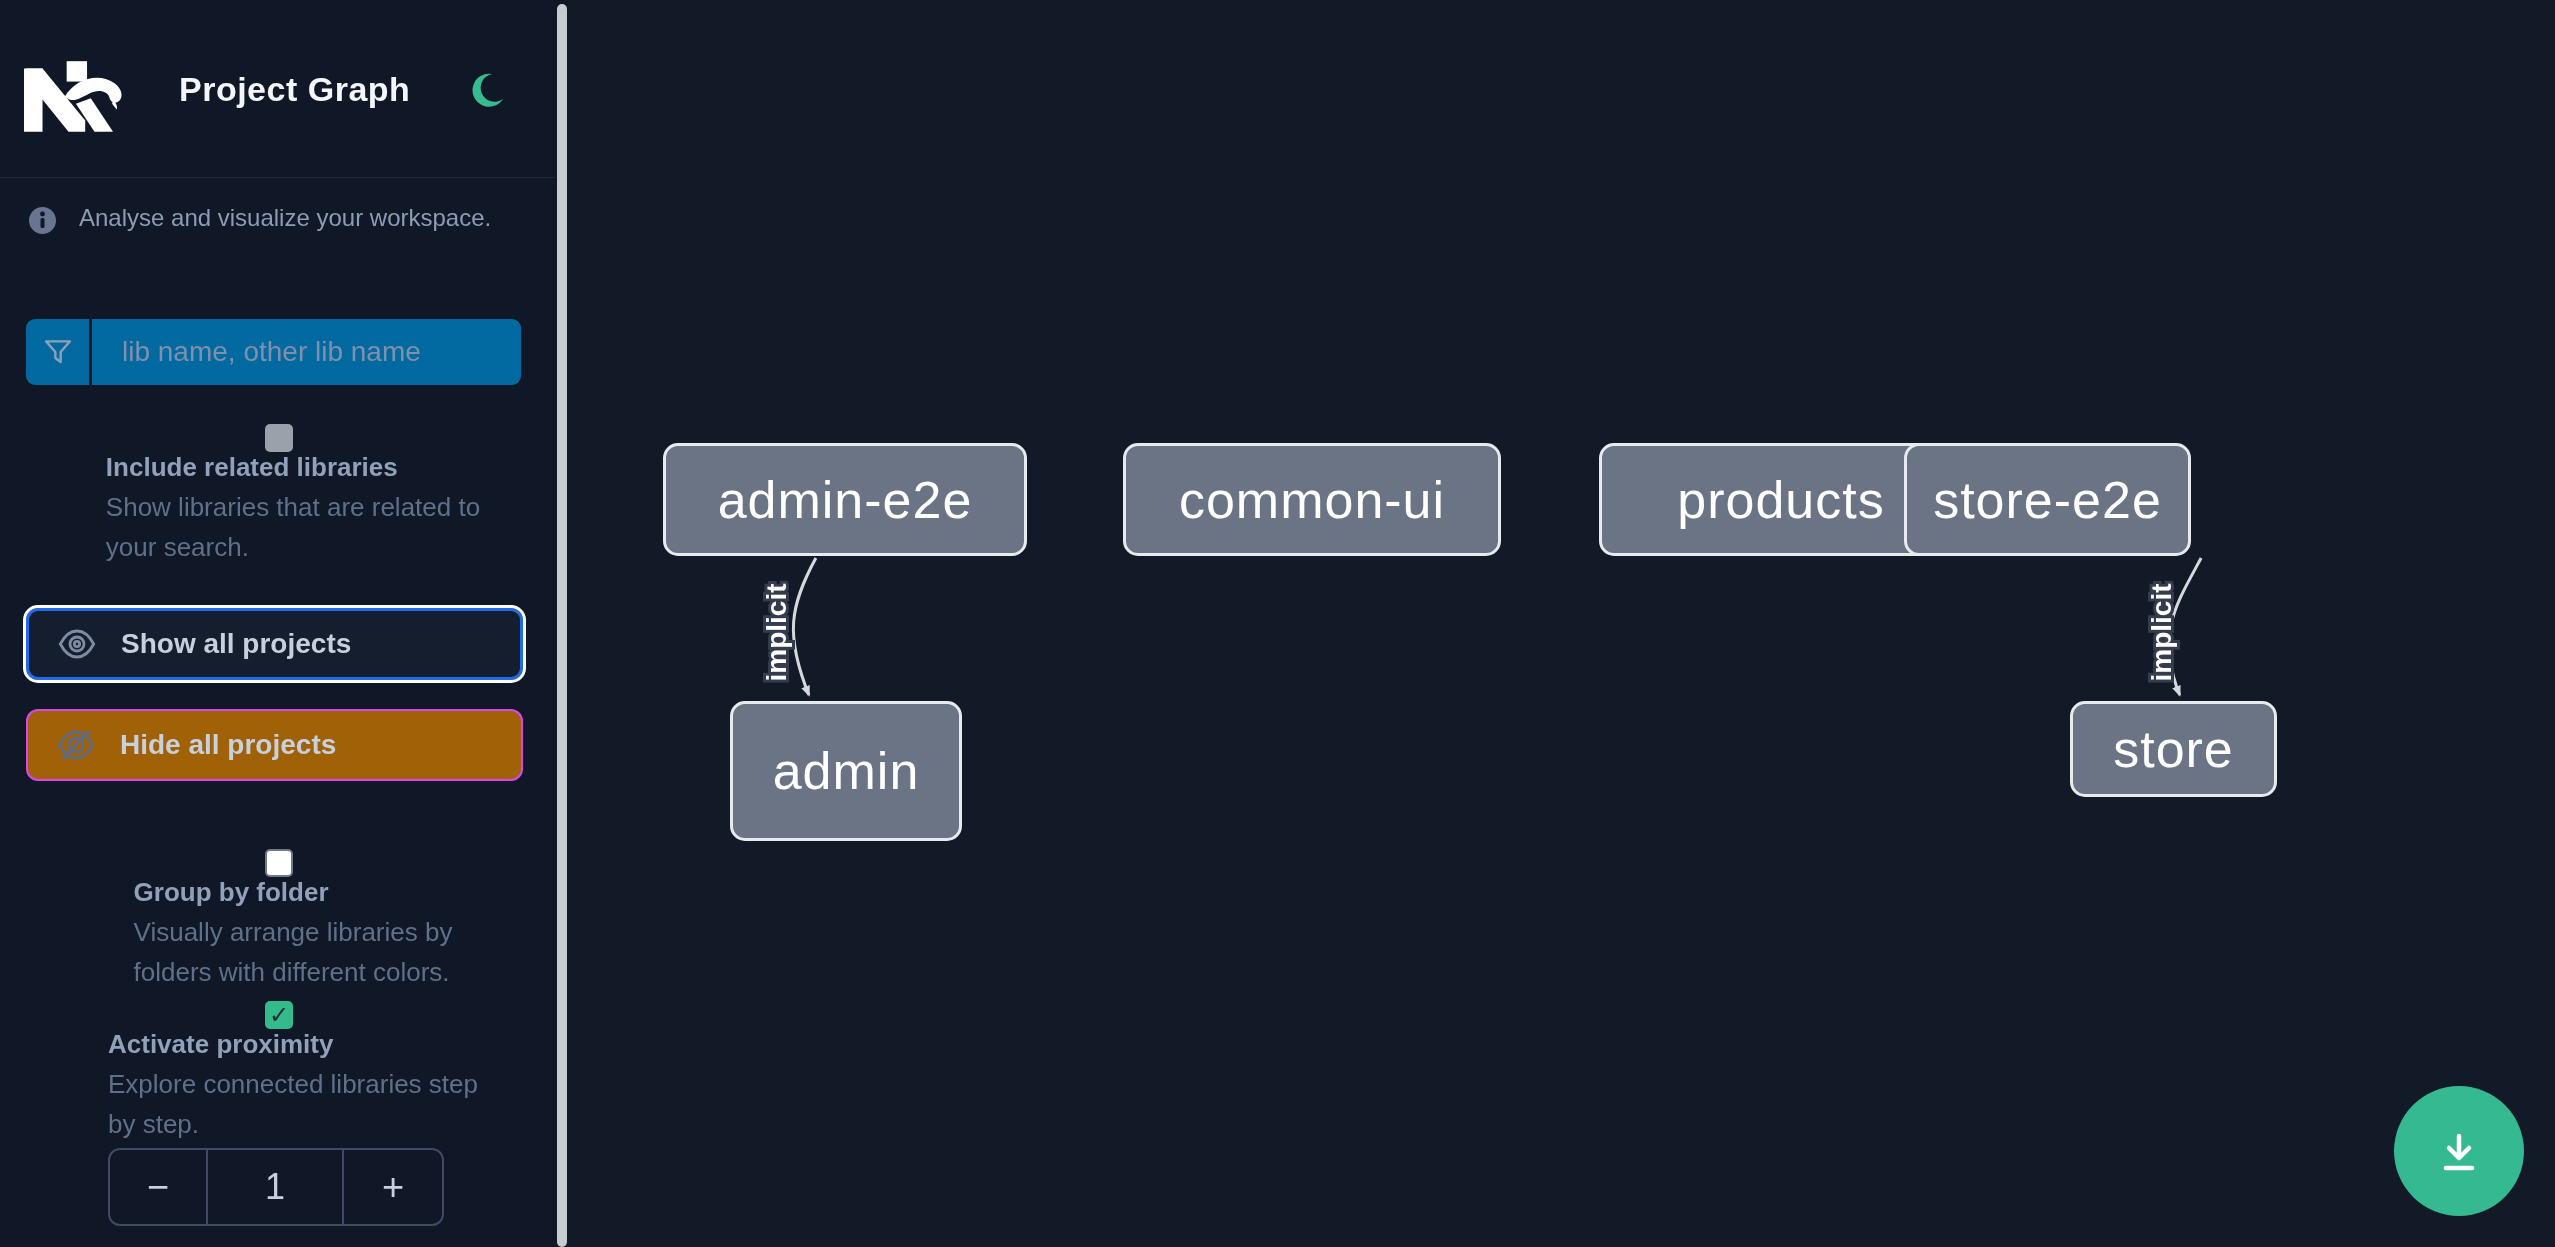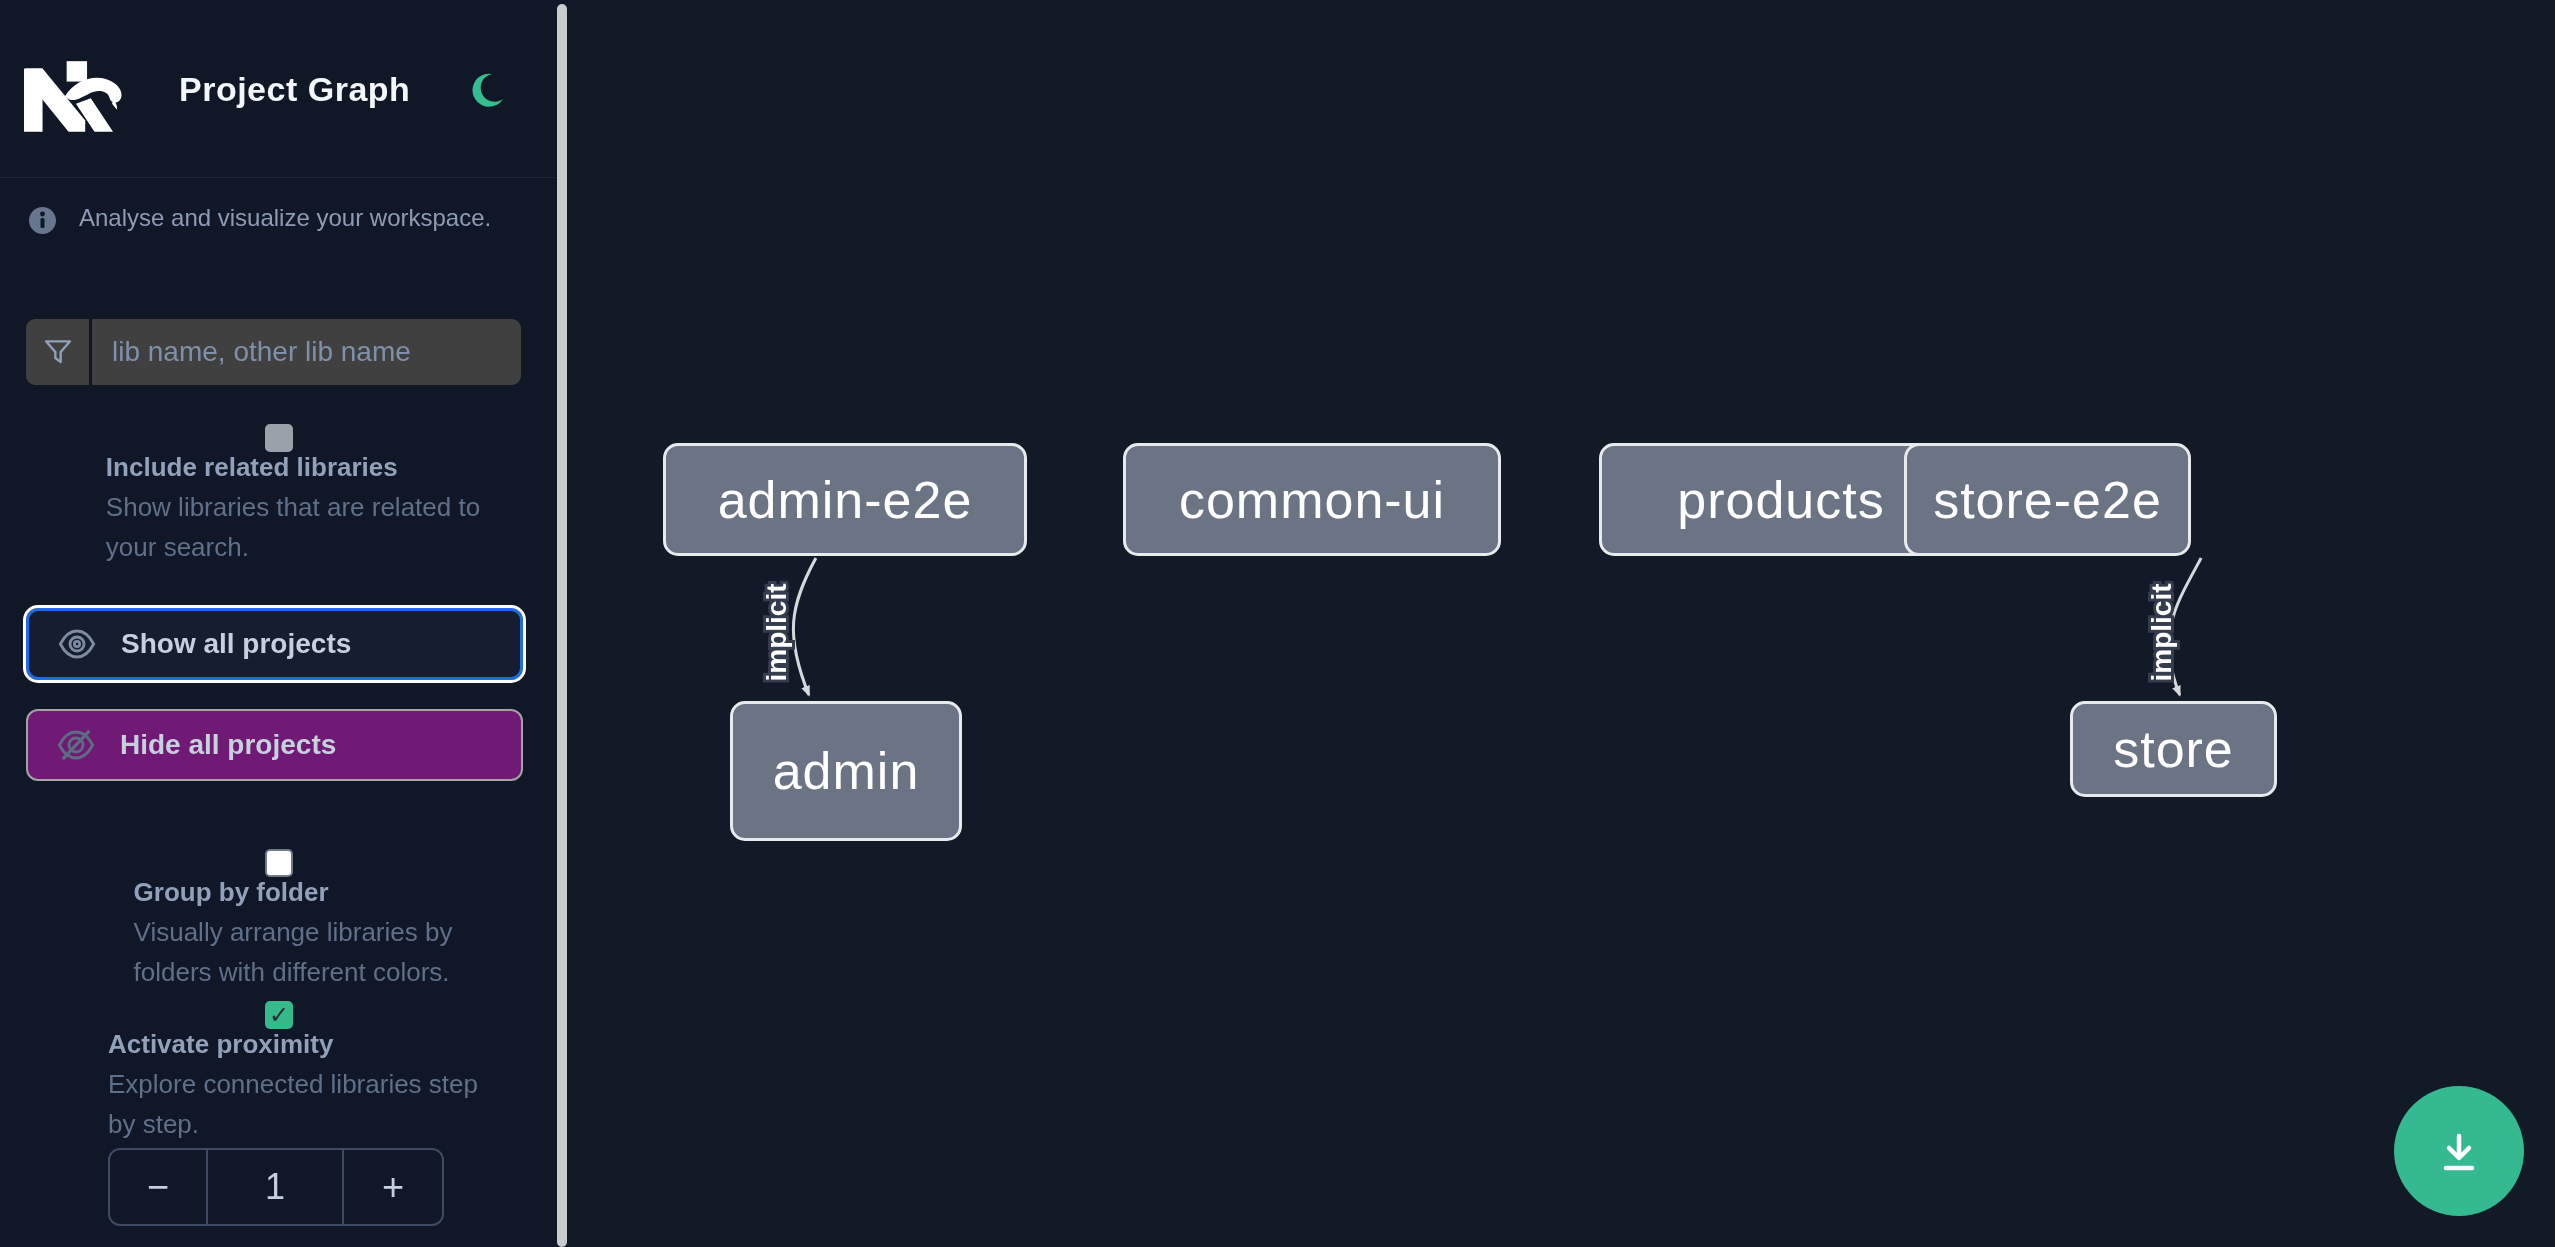--- a/index.html
+++ b/index.html
@@ -35,21 +35,21 @@
     font-size:34px; font-weight:700; color:#f3f6fa; letter-spacing:0.5px;
   }
   .theme-toggle { position:absolute; left:465px; top:67px; width:44px; height:44px; cursor:pointer; }
 
   .info-row { position:absolute; left:29px; top:202px; display:flex; align-items:flex-end; }
   .info-icon { width:27px; height:27px; flex:none; margin-top:2px; }
   .info-text { margin-left:23px; font-size:24px; color:#8d9cb4; line-height:32px; }
 
   .search-box {
     position:absolute; left:26px; top:319px; width:495px; height:66px;
-    background:#404040; border-radius:9px; display:flex; align-items:flex-end;
+    background:#0369a1; border-radius:9px; display:flex; align-items:flex-end;gap:10px;
   }
   .search-icon-seg {
     width:66px; height:66px; flex:none; display:flex; align-items:center; justify-content:center;
     border-right:3px solid #0f1626;
   }
   .search-input {
     flex:1; height:100%; background:transparent; border:none; outline:none;
     font-family:inherit; font-size:28px; color:#c7d0dd; padding:0 20px;
   }
   .search-input::placeholder { color:#7f90aa; }
@@ -64,22 +64,22 @@
   .checkbox.green { background:#35ba8c; }
   .checkbox.checked::after {
     content:"\2713"; font-size:24px; font-weight:900; color:#262c36; line-height:1;
   }
   .toggle-texts { margin-left:28px; }
   .toggle-label { font-size:26px; font-weight:600; color:#91a1b9; line-height:30px; }
   .toggle-desc  { font-size:26px; color:#5f7089; line-height:40px; margin-top:5px; white-space:pre-line; }
 
   .sb-button {
     position:absolute; left:26px; width:497px; height:72px;
-    display:flex; align-items:center; background:#701a75;
-    border:2px solid #a3a3a3; border-radius:12px;
+    display:flex; align-items:center; background:#a16207;
+    border:2px solid #d946ef; border-radius:12px;
     font-size:28px; font-weight:600; color:#c7d0dd; cursor:pointer;
     font-family:inherit;
   }
   .sb-button .btn-icon { width:40px; height:40px; margin-left:28px; margin-right:24px; flex:none; }
   .sb-button.focused {
     background:#151e2e; border:3px solid #1f6be8; outline:3px solid #ffffff;
   }
 
   .stepper {
     position:absolute; left:108px; top:1148px; width:336px; height:78px;

